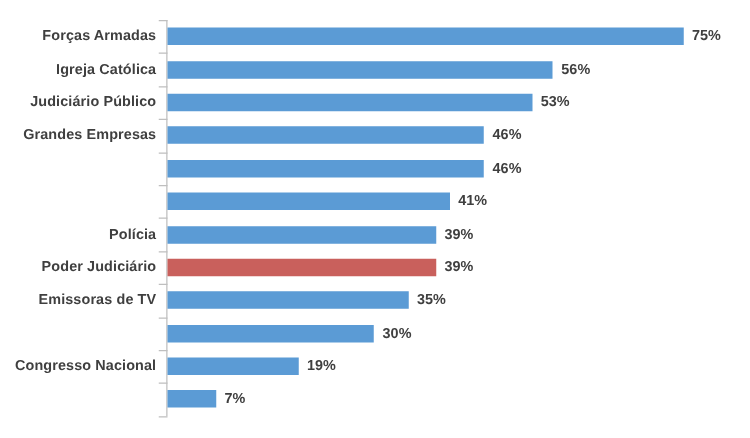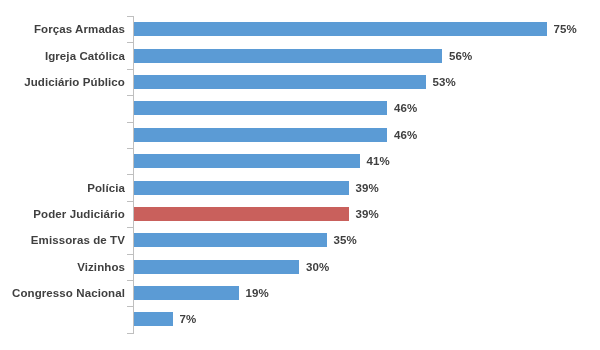--- a/index.html
+++ b/index.html
@@ -141,20 +141,21 @@
         <div class="row">
           <div class="tick"></div>
           <div class="cat-label">Judiciário Público</div>
           <div class="bar-wrap">
             <div class="bar" style="width: 291.5px;"></div>
             <div class="val-label">53%</div>
           </div>
         </div>
         <div class="row">
           <div class="tick"></div>
+          <div class="cat-label">Grandes Empresas</div>
           <div class="bar-wrap">
             <div class="bar" style="width: 253px;"></div>
             <div class="val-label">46%</div>
           </div>
         </div>
         <div class="row">
           <div class="tick"></div>
           <div class="bar-wrap">
             <div class="bar" style="width: 253px;"></div>
             <div class="val-label">46%</div>
@@ -186,21 +187,20 @@
         <div class="row">
           <div class="tick"></div>
           <div class="cat-label">Emissoras de TV</div>
           <div class="bar-wrap">
             <div class="bar" style="width: 192.5px;"></div>
             <div class="val-label">35%</div>
           </div>
         </div>
         <div class="row">
           <div class="tick"></div>
-          <div class="cat-label">Vizinhos</div>
           <div class="bar-wrap">
             <div class="bar" style="width: 165px;"></div>
             <div class="val-label">30%</div>
           </div>
         </div>
         <div class="row">
           <div class="tick"></div>
           <div class="cat-label">Congresso Nacional</div>
           <div class="bar-wrap">
             <div class="bar" style="width: 104.5px;"></div>

